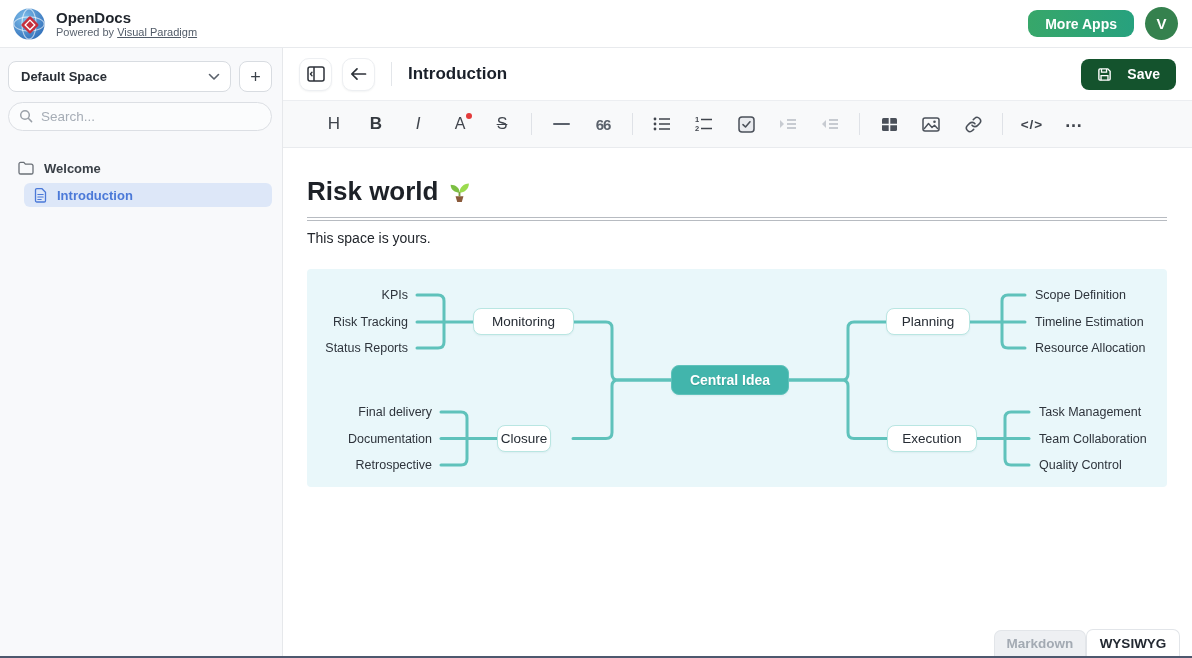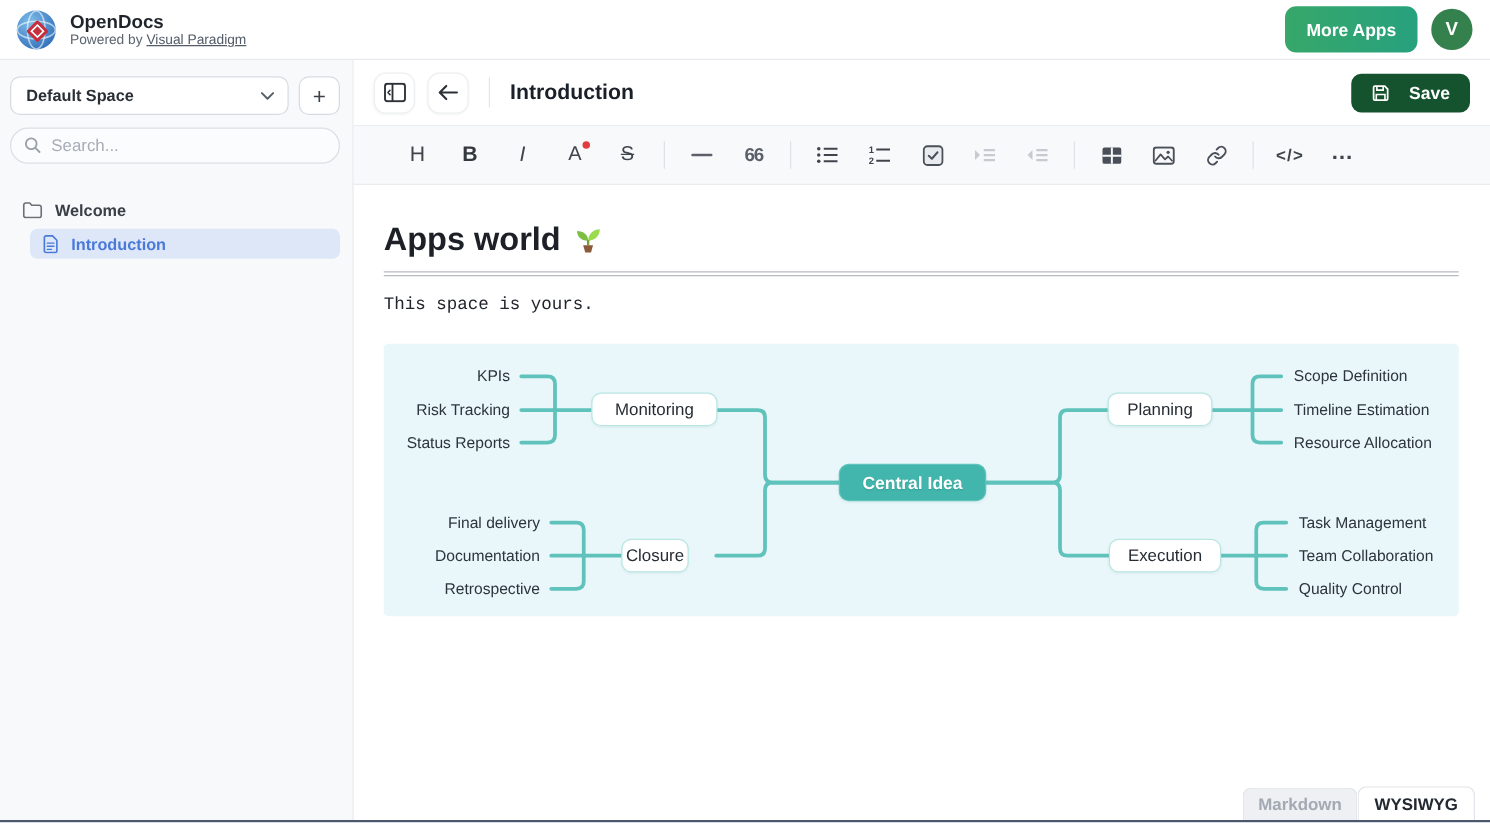--- a/index.html
+++ b/index.html
@@ -8,21 +8,21 @@
   .app { position:relative; width:1192px; height:658px; background:#fff; overflow:hidden; }
 
   
   .header { height:48px; display:flex; align-items:center; padding:0 14px 0 12px; background:#fff; border-bottom:1px solid #e8eaed; }
   .logo { width:34px; height:34px; margin-right:10px; flex:0 0 auto; }
   .app-title { font-size:15px; font-weight:700; color:#1f242b; line-height:17px; }
   .app-sub { font-size:11px; color:#5b6470; line-height:13px; }
   .app-sub a { color:#515b68; text-decoration:underline; cursor:pointer; }
   .header-right { margin-left:auto; display:flex; align-items:center; gap:11px; }
   .btn-share { height:33px; display:flex; align-items:center; gap:8px; padding:0 16px; background:#fff; border:1px solid #d9dde2; border-radius:17px; font-size:14px; font-weight:600; color:#20262e; cursor:pointer; }
-  .btn-moreapps { height:37px; display:flex; align-items:center; padding:0 17px; border:none; border-radius:9px; background:linear-gradient(90deg,#37a76a,#27a17e); color:#fff; font-size:14px; font-weight:700; cursor:pointer; font-family:"Liberation Sans", sans-serif; }
+  .btn-moreapps { height:27px; display:flex; align-items:center; padding:0 17px; border:none; border-radius:9px; background:linear-gradient(90deg,#37a76a,#27a17e); color:#fff; font-size:14px; font-weight:700; cursor:pointer; font-family:"Liberation Sans", sans-serif; }
   .avatar { width:33px; height:33px; border-radius:50%; background:#35814e; color:#fff; font-size:15px; font-weight:700; display:flex; align-items:center; justify-content:center; cursor:pointer; }
 
   
   .body { display:flex; height:608px; }
 
   
   .sidebar { width:283px; flex:0 0 283px; background:#f8f9fb; border-right:1px solid #e6e8eb; padding:13px 10px 0 8px; }
   .space-row { display:flex; gap:8px; }
   .space-select { flex:1; height:31px; background:#fff; border:1px solid #d8dce1; border-radius:8px; display:flex; align-items:center; padding:0 10px 0 12px; font-size:13px; font-weight:600; color:#2a2f36; cursor:pointer; }
   .space-select svg { margin-left:auto; }
@@ -58,21 +58,21 @@
   .g-hr { width:17px; height:2px; background:#5a616b; border-radius:1px; }
   .g-quote { font-size:15px; font-weight:600; color:#5a616b; letter-spacing:-1px; }
   .g-code { font-size:13.5px; font-weight:600; letter-spacing:1px; }
   .g-more { font-size:18px; font-weight:700; letter-spacing:1px; padding-bottom:6px; }
 
   
   .content { flex:1; padding:28px 25px 0 24px; position:relative; overflow:hidden; }
   .h1-row { display:flex; align-items:center; gap:9px; }
   .doc-h1 { font-size:26px; font-weight:700; color:#1d2127; }
   .title-rule { margin-top:10px; width:860px; height:4px; border-top:1px solid #b7bbc1; border-bottom:1px solid #b7bbc1; }
-  .doc-p { margin-top:15px; font-size:14px; color:#22262c;font-family:Liberation Mono, monospace; }
+  .doc-p { margin-top:9px; font-size:14px; color:#22262c; }
 
   
   .mindmap { margin-top:23px; position:relative; width:860px; height:218px; background:#e9f7fa; border-radius:4px; }
   .mindmap svg.wires { position:absolute; left:0; top:0; }
   .mm-node { position:absolute; background:#fff; border:1px solid #b9e6e2; border-radius:8px; display:flex; align-items:center; justify-content:center; font-size:13.5px; color:#262c34; box-shadow:0 1px 2px rgba(40,120,120,.07); }
   .mm-center { background:#42b5ac; border-color:#5fc2bb; color:#fff; font-weight:700; font-size:14px; text-shadow:0 1px 1px rgba(0,90,85,.25); }
   .mm-leaf { position:absolute; height:18px; line-height:18px; font-size:12.5px; color:#2e343c; }
   .mm-leaf.r { text-align:right; }
 
   
@@ -243,21 +243,21 @@
             </g>
           </svg>
         </div>
         <div class="t-div"></div>
         <div class="t-item g-code">&lt;/&gt;</div>
         <div class="t-item g-more">…</div>
       </div>
 
       <div class="content">
         <div class="h1-row">
-          <span class="doc-h1">Apps world</span>
+          <span class="doc-h1">Risk world</span>
           <svg width="25" height="25" viewBox="0 0 24 24">
             <path d="M12 13 C12 8.5 8.5 5.5 3.5 5.5 C3.5 10.5 7.5 13 12 13 Z" fill="#7cbf43"></path>
             <path d="M12 13 C12 8 16 4.2 21 4.2 C21 9.2 17 13 12 13 Z" fill="#9bdb4e"></path>
             <rect x="11.1" y="12.5" width="1.8" height="4" fill="#7a9e3b"></rect>
             <path d="M8.2 16.5 h7.6 l-1.6 5.5 h-4.4 Z" fill="#8a5a3b"></path>
           </svg>
         </div>
         <div class="title-rule"></div>
         <p class="doc-p">This space is yours.</p>
 

